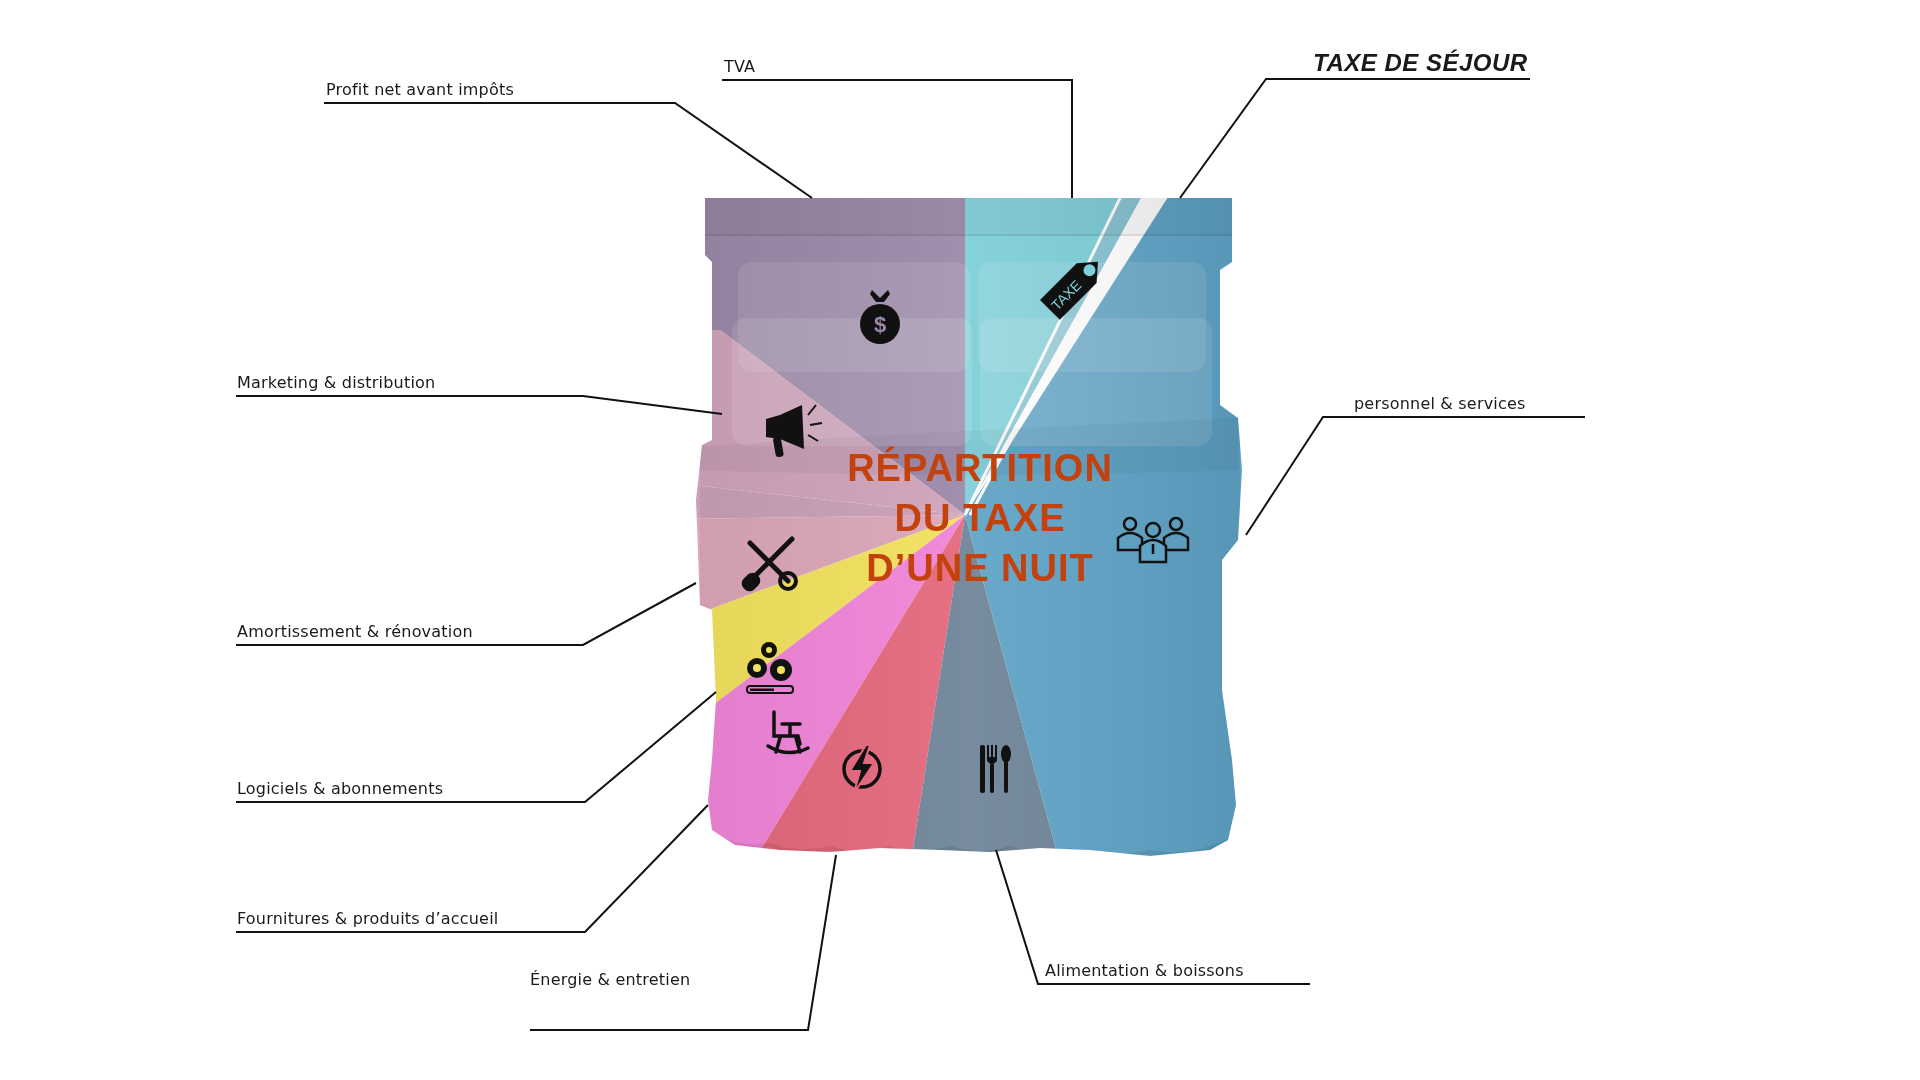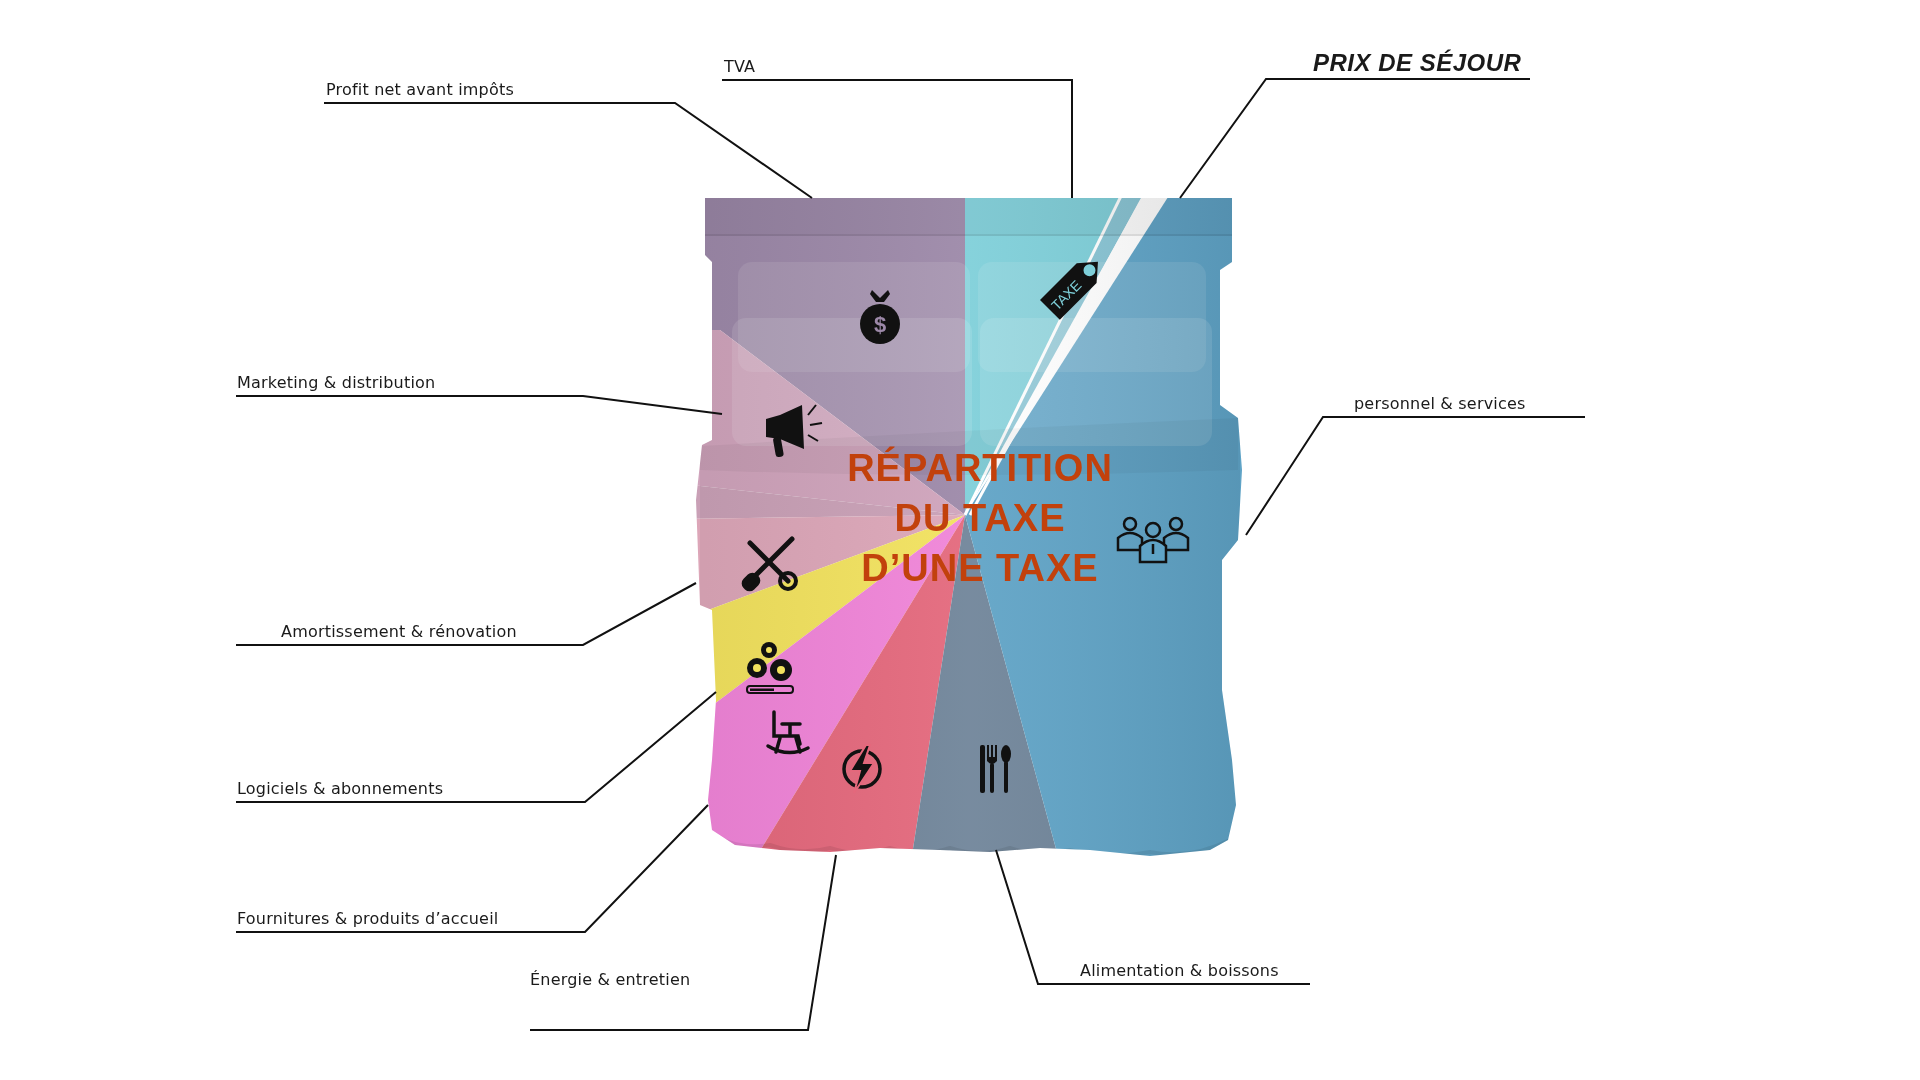--- a/index.html
+++ b/index.html
@@ -145,24 +145,24 @@
     <circle cx="58" cy="8" r="6"></circle>
       <path d="M46 34 L46 22 Q58 12 70 22 L70 34 Z"></path>
     <circle cx="35" cy="14" r="7"></circle>
       <path d="M22 46 L22 30 Q35 18 48 30 L48 46 Z" fill="#5fa3c6"></path>
     <line x1="35" y1="28" x2="35" y2="38"></line>
   </g>
 </svg>
 
 <div class="label" style="left:326px; top:78px;">Profit net avant impôts</div>
 <div class="label" style="left:724px; top:55px;">TVA</div>
-<div class="label taxe" style="left:1313px; top:51px;">PRIX DE SÉJOUR</div>
+<div class="label taxe" style="left:1313px; top:51px;">TAXE DE SÉJOUR</div>
 <div class="label" style="left:237px; top:371px;">Marketing &amp; distribution</div>
 <div class="label" style="left:1354px; top:392px;text-align:center;">personnel &amp; services</div>
-<div class="label" style="left:237px; top:620px;margin-left:44px;">Amortissement &amp; rénovation</div>
+<div class="label" style="left:237px; top:620px;">Amortissement &amp; rénovation</div>
 <div class="label" style="left:237px; top:777px;">Logiciels &amp; abonnements</div>
 <div class="label" style="left:237px; top:907px;">Fournitures &amp; produits d’accueil</div>
 <div class="label" style="left:530px; top:968px;">Énergie &amp; entretien</div>
-<div class="label" style="left:1080px; top:959px;">Alimentation &amp; boissons</div>
+<div class="label" style="left:1045px; top:959px;">Alimentation &amp; boissons</div>
 
 <div class="title" style="top:443px;">RÉPARTITION</div>
 <div class="title" style="top:493px;">DU TAXE</div>
-<div class="title" style="top:543px;">D’UNE TAXE</div>
+<div class="title" style="top:543px;">D’UNE NUIT</div>
 
 </body></html>

